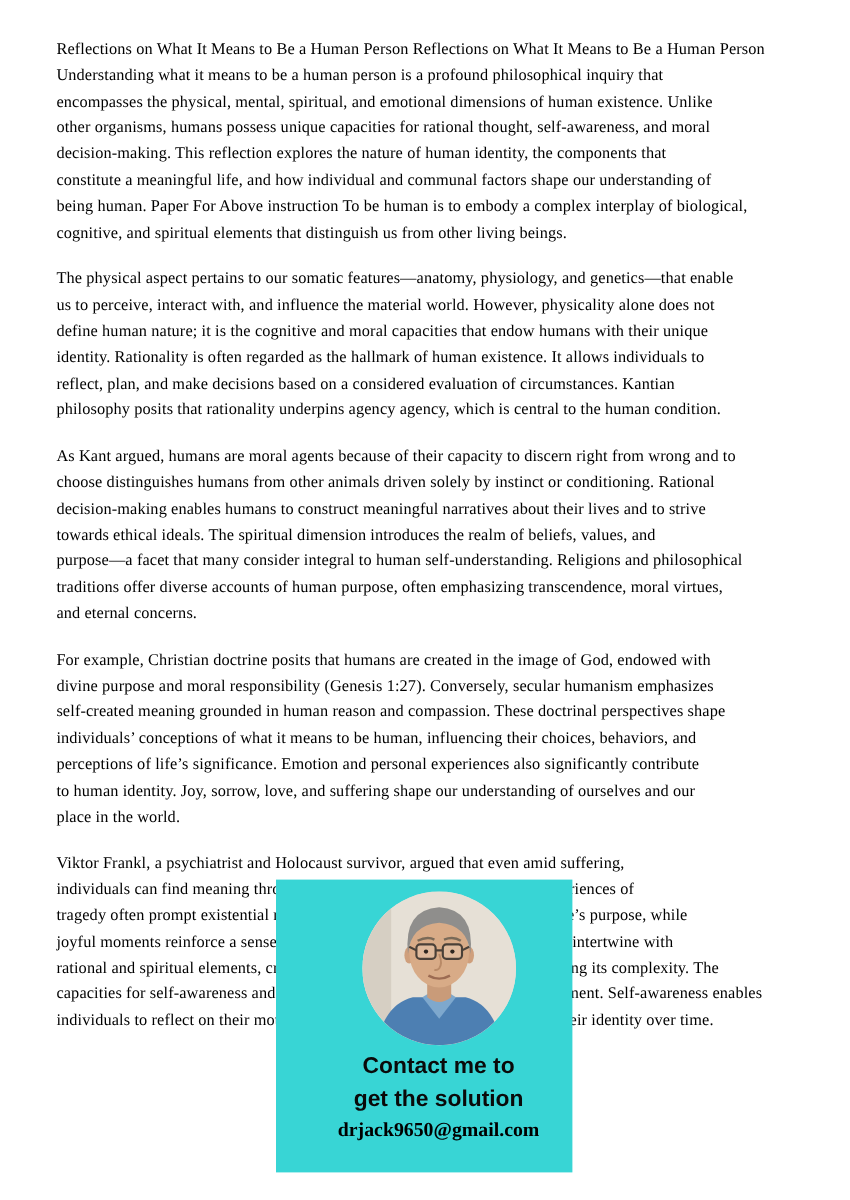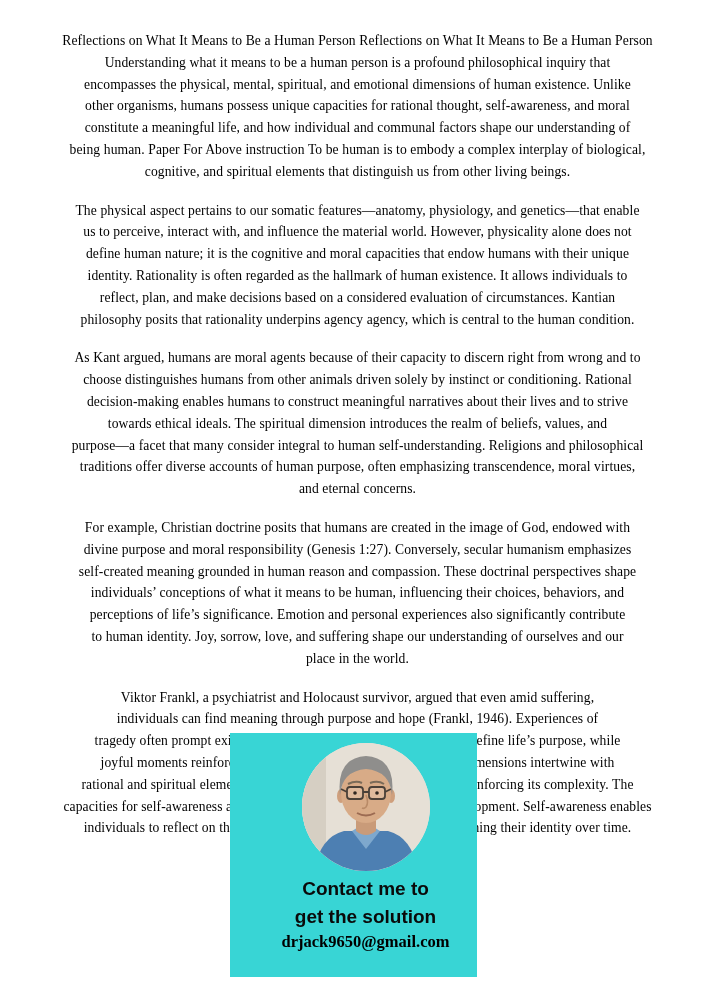--- a/index.html
+++ b/index.html
@@ -13,21 +13,20 @@
   }
   .doc {
     padding: 30px 40px 0 47px;
   }
   .paragraph { margin-bottom: 17px; }
   .line {
     font-size: 13.6px;
     line-height: 21.8px;
     white-space: nowrap;
     letter-spacing: 0.1px;
-    text-align: center;
   }
   .promo {
     position: absolute;
     left: 230px;
     top: 733px;
     width: 247px;
     height: 244px;
     text-align: center;
     padding-left: 24px;
   }
@@ -59,20 +58,21 @@
 </head>
 <body>
 
 <div class="doc">
   <div id="doc-body">
       <div class="paragraph">
         <div class="line">Reflections on What It Means to Be a Human Person Reflections on What It Means to Be a Human Person</div>
         <div class="line">Understanding what it means to be a human person is a profound philosophical inquiry that</div>
         <div class="line">encompasses the physical, mental, spiritual, and emotional dimensions of human existence. Unlike</div>
         <div class="line">other organisms, humans possess unique capacities for rational thought, self-awareness, and moral</div>
+        <div class="line">decision-making. This reflection explores the nature of human identity, the components that</div>
         <div class="line">constitute a meaningful life, and how individual and communal factors shape our understanding of</div>
         <div class="line">being human. Paper For Above instruction To be human is to embody a complex interplay of biological,</div>
         <div class="line">cognitive, and spiritual elements that distinguish us from other living beings.</div>
       </div>
       <div class="paragraph">
         <div class="line">The physical aspect pertains to our somatic features—anatomy, physiology, and genetics—that enable</div>
         <div class="line">us to perceive, interact with, and influence the material world. However, physicality alone does not</div>
         <div class="line">define human nature; it is the cognitive and moral capacities that endow humans with their unique</div>
         <div class="line">identity. Rationality is often regarded as the hallmark of human existence. It allows individuals to</div>
         <div class="line">reflect, plan, and make decisions based on a considered evaluation of circumstances. Kantian</div>

